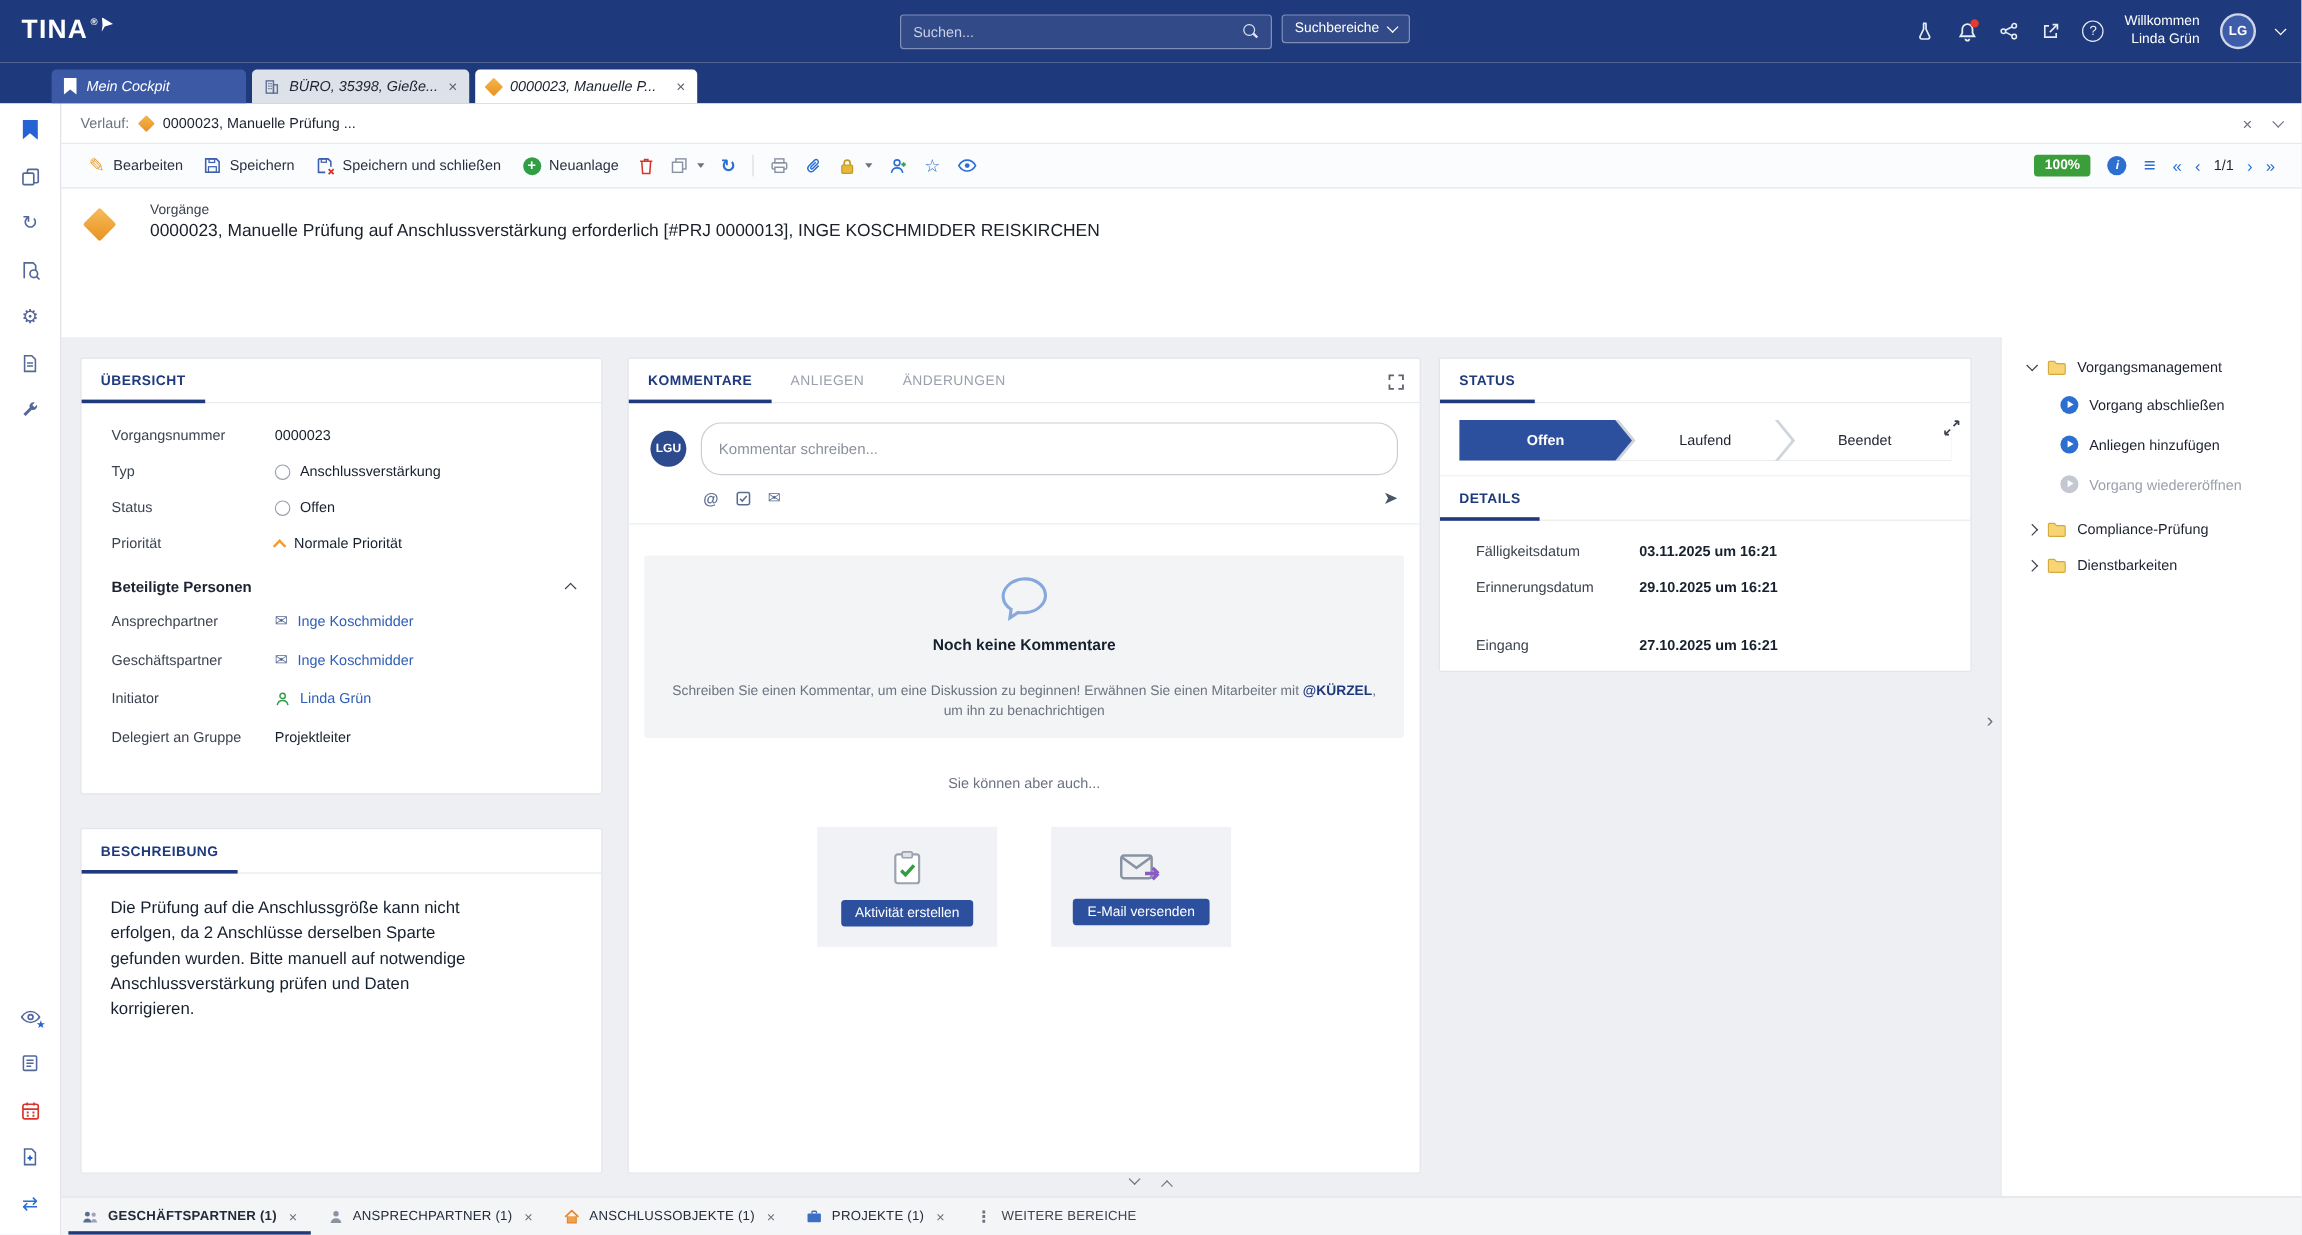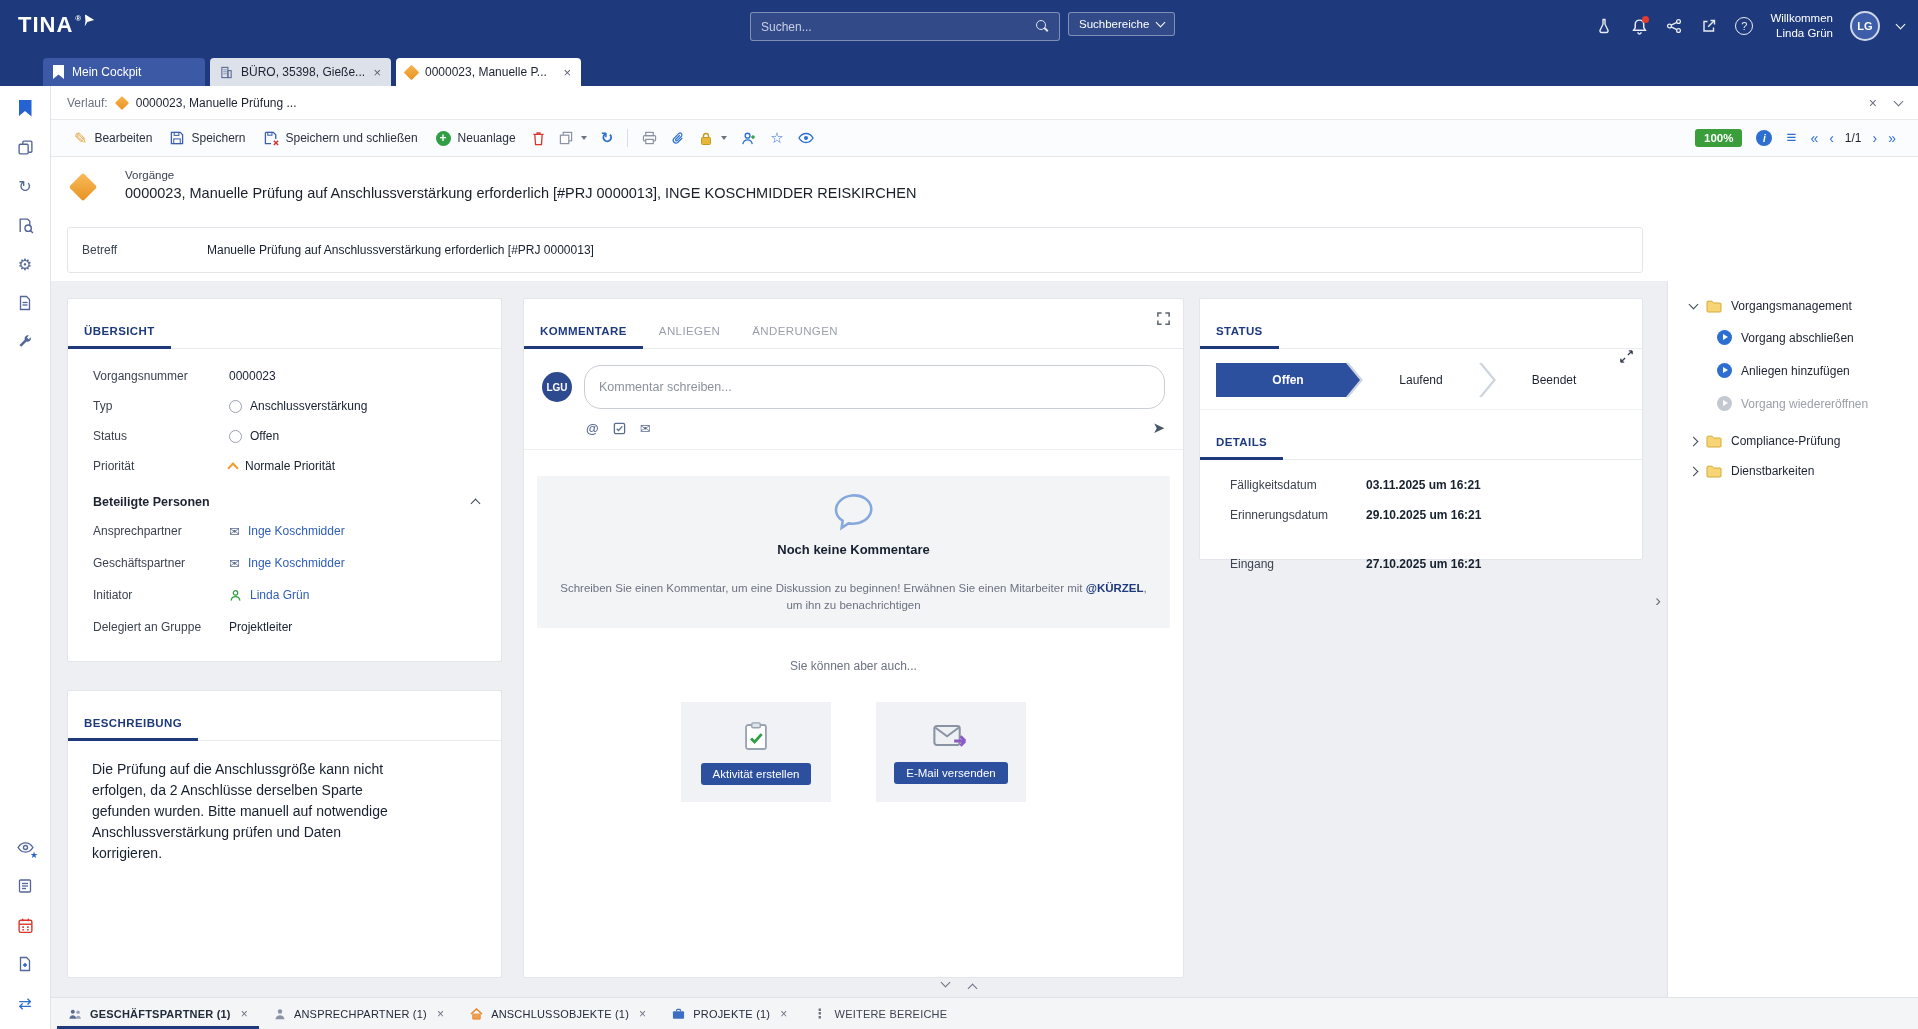--- a/index.html
+++ b/index.html
@@ -25,21 +25,21 @@
   .circle-q { width:18px; height:18px; border:1.5px solid #e8ecf5; border-radius:50%; font-size:11px; display:flex; align-items:center; justify-content:center; color:#e8ecf5; }
   .welcome { text-align:right; font-size:11.5px; line-height:1.3; }
   .avatar { width:30px; height:30px; border-radius:50%; background:#3d5da8; border:2px solid rgba(255,255,255,.75); color:#fff; font-size:11px; font-weight:bold; display:flex; align-items:center; justify-content:center; cursor:pointer; }
   .chev { display:inline-block; width:7px; height:7px; border-right:1.8px solid currentColor; border-bottom:1.8px solid currentColor; }
   .chev.down { transform:rotate(45deg); margin-top:-3px; }
   .chev.up { transform:rotate(-135deg); margin-top:3px; }
   .chev.right { transform:rotate(-45deg); }
 
   
   .tabstrip { position:absolute; top:52px; left:0; right:0; height:34px; background:#1e3a7d; display:flex; align-items:flex-end; padding-left:43px; gap:5px; z-index:19; }
-  .wtab { height:28px; display:flex; align-items:center; gap:8px; padding:0 10px; border-radius:4px 4px 0 0; font-size:12px; cursor:pointer; white-space:nowrap; overflow:hidden; }
+  .wtab { height:28px; display:flex; align-items:center; gap:8px; padding:0 10px; border-radius:4px 4px 0 0; font-size:12px; cursor:pointer; white-space:nowrap; overflow:hidden;font-style:italic; }
   .wtab.cockpit { background:#3c59a6; color:#fff; width:162px; }
   .wtab.grey { background:#dde1ea; color:#1c2230; width:181px; }
   .wtab.active { background:#fff; color:#1c2230; width:185px; }
   .wtab .x { margin-left:auto; font-size:13px; color:#5b6370; cursor:pointer; }
   .bm { width:11px; height:14px; background:#fff; clip-path:polygon(0 0,100% 0,100% 100%,50% 68%,0 100%); flex:none; }
   .diamond { width:11px; height:11px; background:linear-gradient(135deg,#f7b54e,#e8921f); transform:rotate(45deg); border-radius:1px; flex:none; }
 
   
   .leftrail { position:absolute; top:86px; left:0; bottom:0; width:51px; background:#fff; border-right:1px solid #e2e4e9; z-index:15; display:flex; flex-direction:column; align-items:center; padding:12px 0 16px; gap:19px; }
   .rico { width:20px; height:20px; display:flex; align-items:center; justify-content:center; color:#54679b; font-size:16px; cursor:pointer; position:relative; }
@@ -78,21 +78,21 @@
   .rec-type { font-size:11.5px; color:#3c4350; }
   .rec-title { font-size:14.5px; color:#1a1f29; margin-top:4px; }
   .betreff-card { position:absolute; left:16px; top:70px; width:1576px; height:46px; border:1px solid #e3e5ea; border-radius:3px; background:#fff; display:flex; align-items:center; font-size:12px; }
   .betreff-card .blabel { width:139px; padding-left:14px; color:#3c4350; }
   .betreff-card .bval { color:#16202e; }
 
   
   .content { position:absolute; top:281px; left:51px; width:1616px; bottom:32px; background:#edeff2; z-index:9; }
   .card { position:absolute; background:#fff; border:1px solid #e3e5ea; border-radius:2px; }
   .card-tabs { display:flex; border-bottom:1px solid #e8eaee; position:relative; }
-  .ctab { padding:26px 16px 9px; font-size:11.5px; letter-spacing:.4px; color:#9aa0ab; border-bottom:3px solid transparent; margin-bottom:-1px; cursor:pointer; }
+  .ctab { padding:13px 16px 9px; font-size:11.5px; letter-spacing:.4px; color:#9aa0ab; border-bottom:3px solid transparent; margin-bottom:-1px; cursor:pointer; }
   .ctab.active { color:#1e3a7d; font-weight:bold; border-color:#1e3a7d; }
   .fsicon { position:absolute; right:12px; top:12px; cursor:pointer; }
 
   .frow { display:flex; align-items:center; min-height:30px; padding-left:25px; font-size:12px; }
   .flabel { width:136px; color:#3c4350; flex:none; }
   .fval { color:#16202e; display:flex; align-items:center; gap:8px; }
   .radio { width:13px; height:13px; border:1.5px solid #9aa1ac; border-radius:50%; background:#fff; flex:none; }
   .prio-chev { width:8px; height:8px; border-right:2px solid #f09d2e; border-bottom:2px solid #f09d2e; transform:rotate(-135deg); margin-top:4px; flex:none; }
   .link { color:#2e5eb8; cursor:pointer; }
   .envico { color:#5b6c93; font-size:13px; }
@@ -402,24 +402,20 @@
 </div>
 
 <div class="headerband">
   <div class="rec-head">
     <span class="diamond-lg"></span>
     <div>
       <div class="rec-type">Vorgänge</div>
       <div class="rec-title">0000023, Manuelle Prüfung auf Anschlussverstärkung erforderlich [#PRJ 0000013], INGE KOSCHMIDDER REISKIRCHEN</div>
     </div>
   </div>
-  <div class="betreff-card">
-    <span class="blabel">Betreff</span>
-    <span class="bval">Manuelle Prüfung auf Anschlussverstärkung erforderlich [#PRJ 0000013]</span>
-  </div>
 </div>
 
 <main class="content">
 
   <section class="card" style="left:16px; top:17px; width:435px; height:364px;">
     <div class="card-tabs">
       <div class="ctab active">ÜBERSICHT</div>
     </div>
     <div style="padding-top:12px;">
       <div class="frow">

